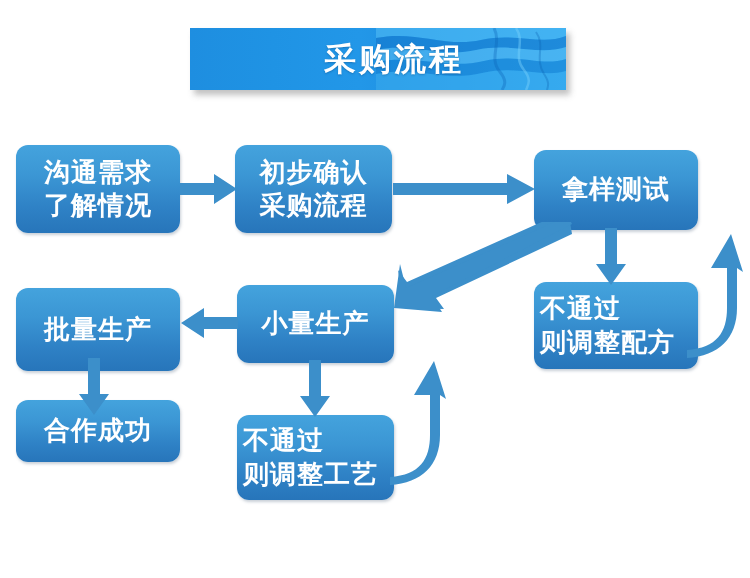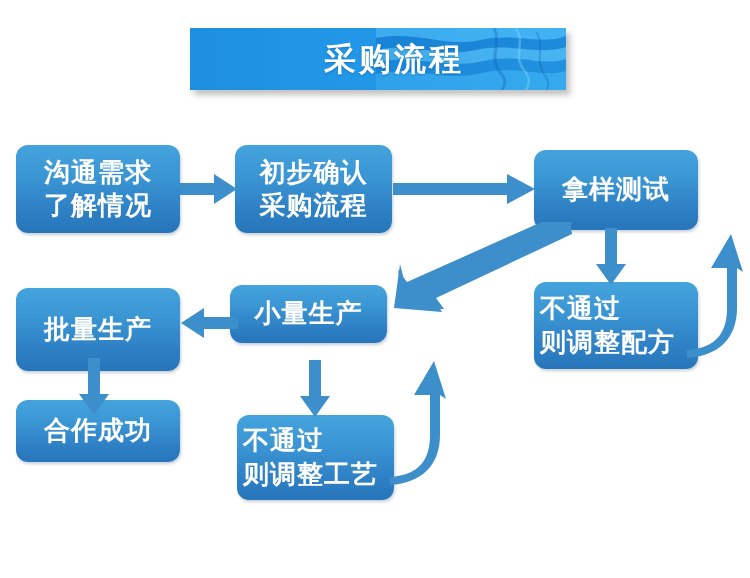--- a/index.html
+++ b/index.html
@@ -116,21 +116,21 @@
   </div>
 
   <div class="box center" style="left:534px; top:150px; width:164px; height:80px;">
     <span class="line">拿样测试</span>
   </div>
 
   <div class="box center" style="left:16px; top:288px; width:164px; height:83px;">
     <span class="line">批量生产</span>
   </div>
 
-  <div class="box center" style="left:230px; top:285px; width:157px; height:58px;">
+  <div class="box center" style="left:237px; top:285px; width:157px; height:78px;">
     <span class="line">小量生产</span>
   </div>
 
   <div class="box lefty" style="left:534px; top:282px; width:164px; height:87px;">
     <span class="line">不通过</span>
     <span class="line">则调整配方</span>
   </div>
 
   <div class="box center" style="left:16px; top:400px; width:164px; height:62px;">
     <span class="line">合作成功</span>

